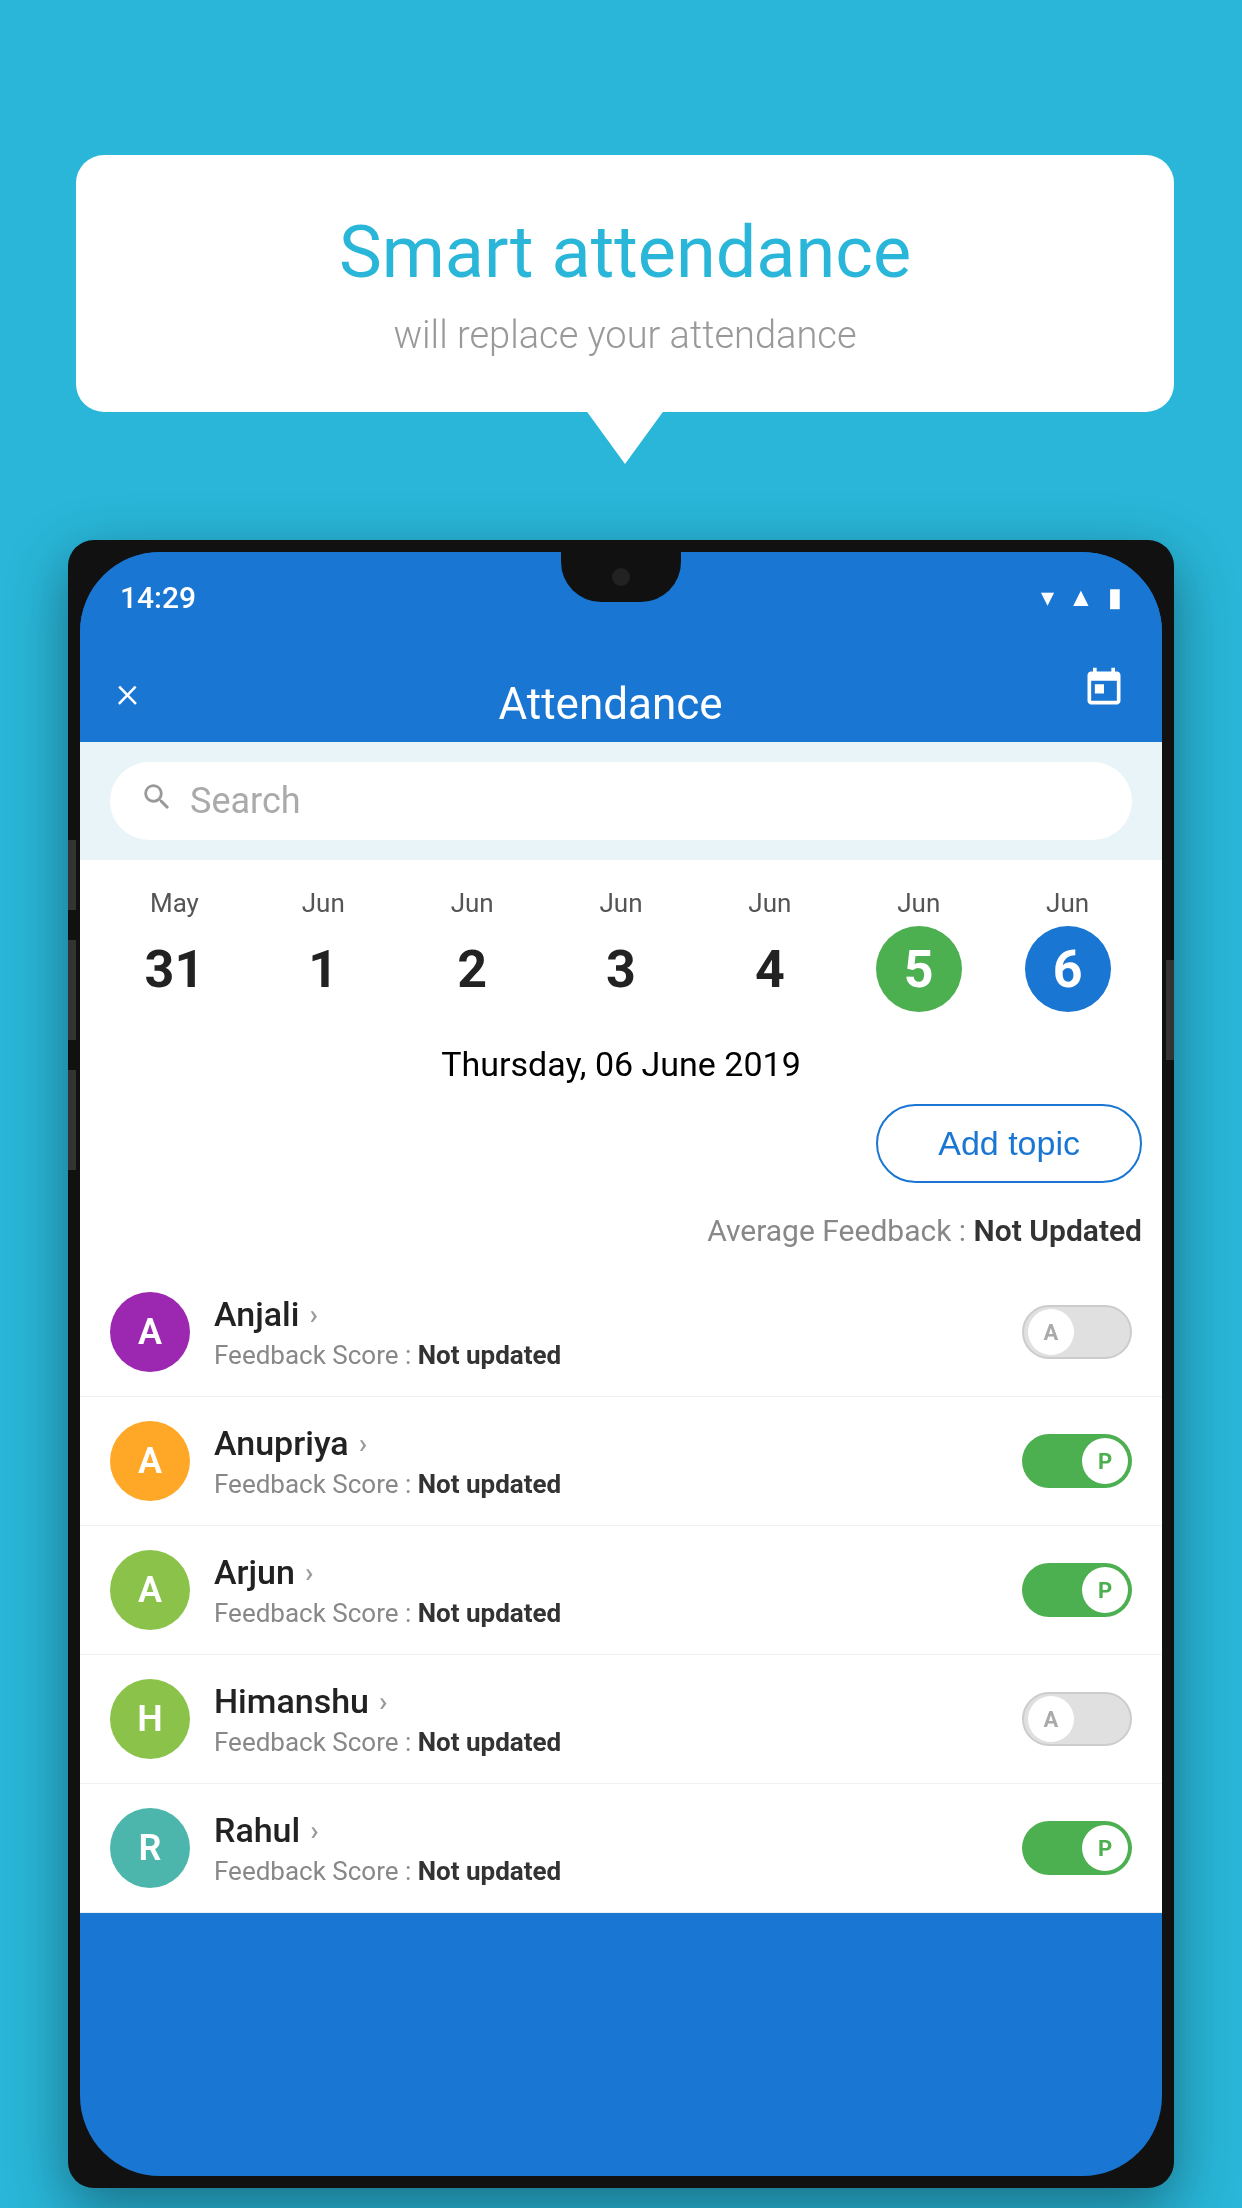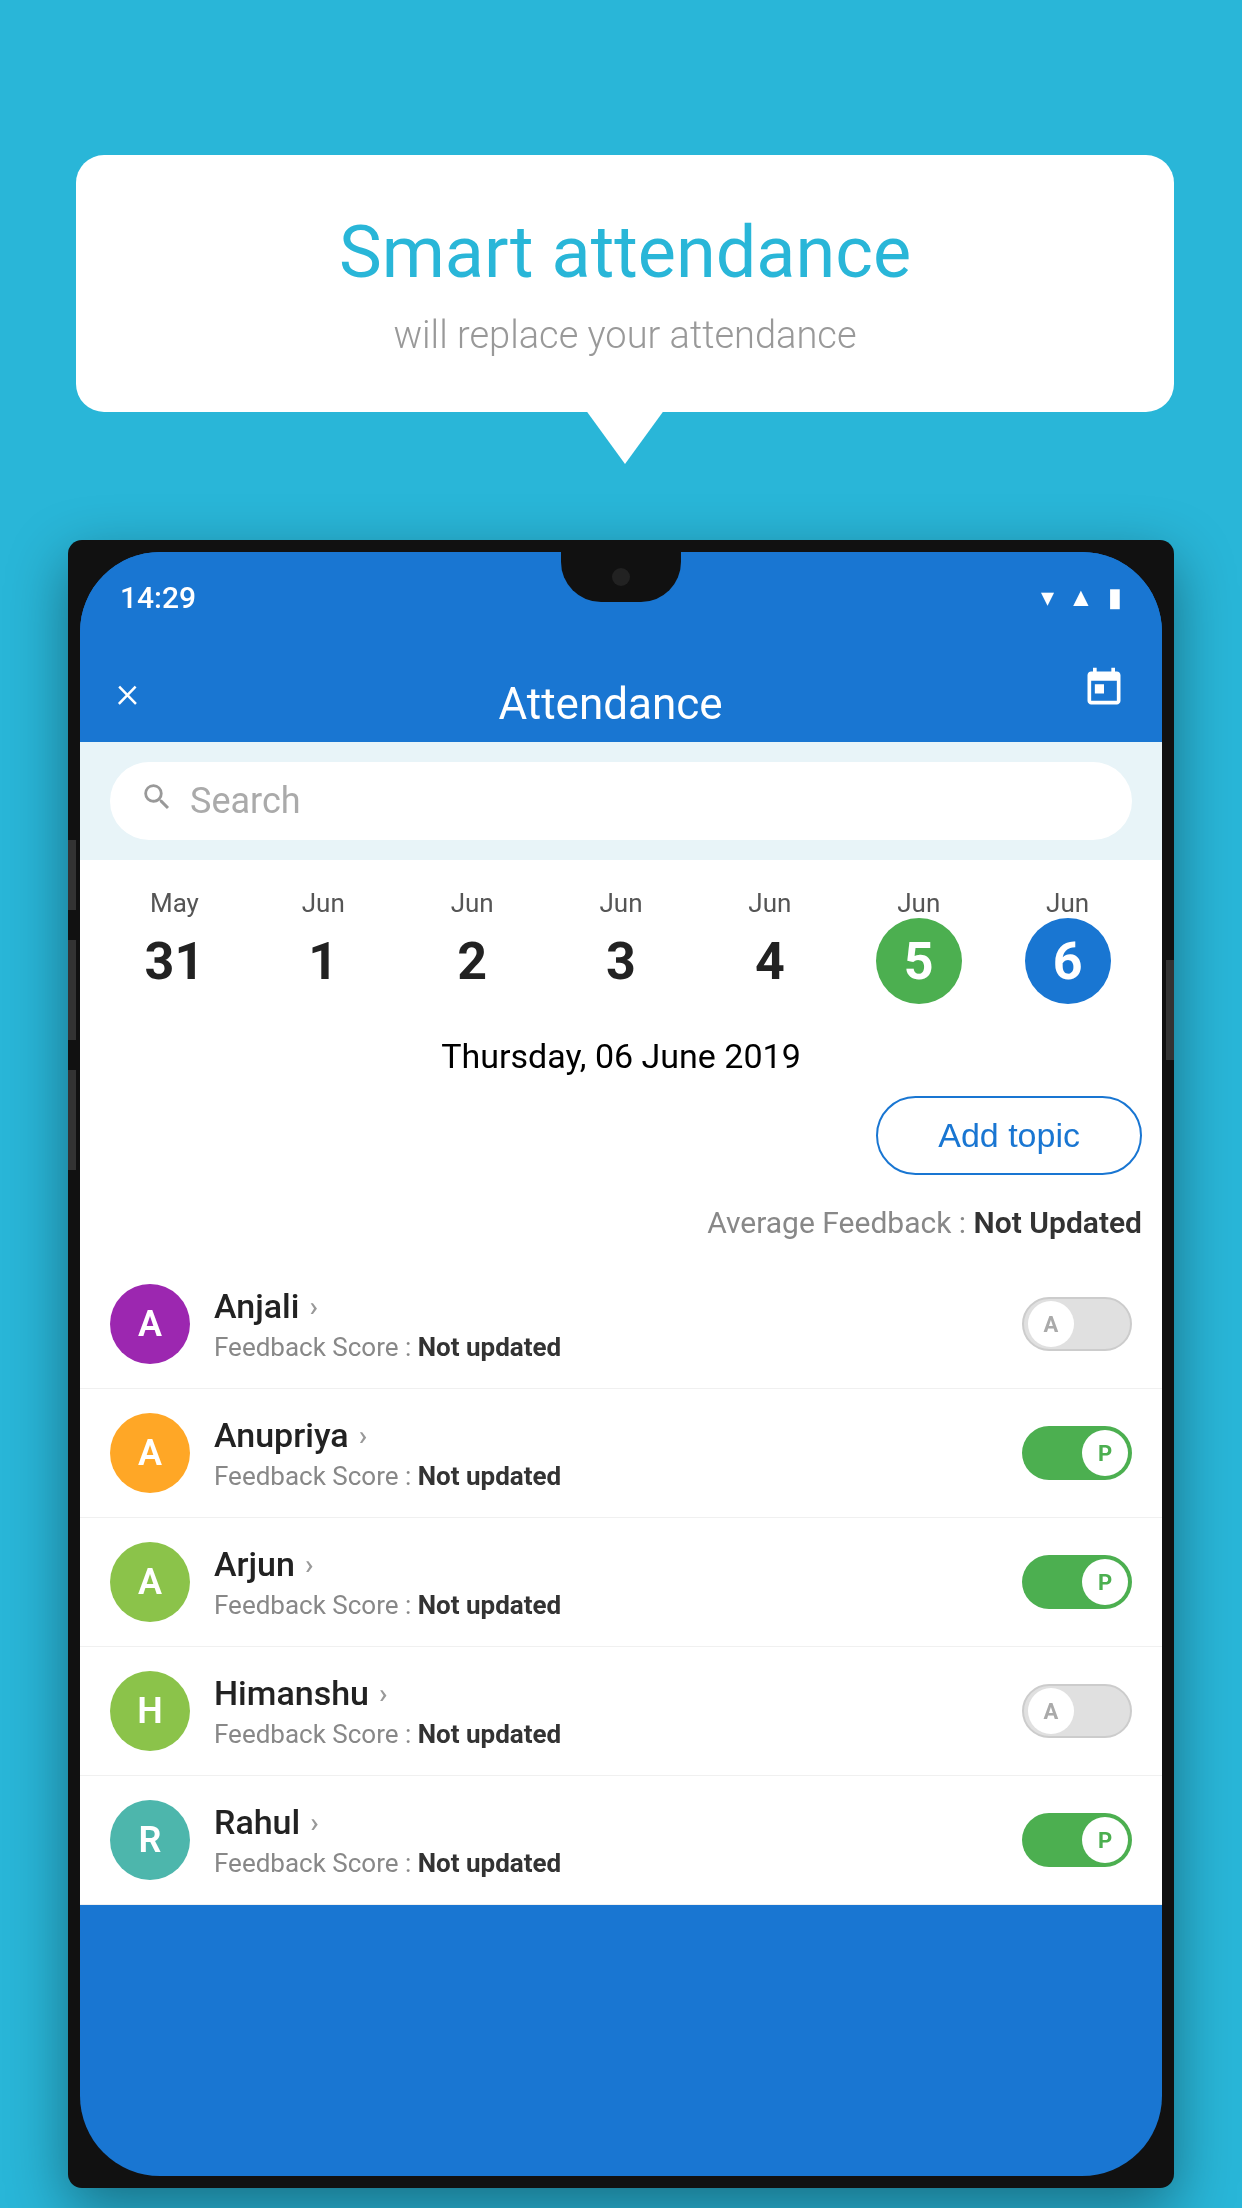--- a/index.html
+++ b/index.html
@@ -57,21 +57,21 @@
     }
 
     
     .phone-frame {
       position: absolute;
       top: 540px;
       left: 68px;
       right: 68px;
       bottom: 20px;
       background: #111;
-      border-radius: 14px;
+      border-radius: 26px;
       overflow: hidden;
       box-shadow: 0 20px 60px rgba(0,0,0,0.4);
     }
 
     
     .phone-notch-bar {
       background: #1976d2;
       height: 90px;
       position: relative;
       display: flex;
@@ -169,21 +169,21 @@
       display: flex;
       align-items: flex-start;
       gap: 0;
     }
 
     .cal-day {
       flex: 1;
       display: flex;
       flex-direction: column;
       align-items: center;
-      gap: 0;
+      gap: 8px;
     }
 
     .cal-month {
       font-size: 26px;
       color: #555;
       font-weight: 400;
     }
 
     .cal-date {
       font-size: 52px;

